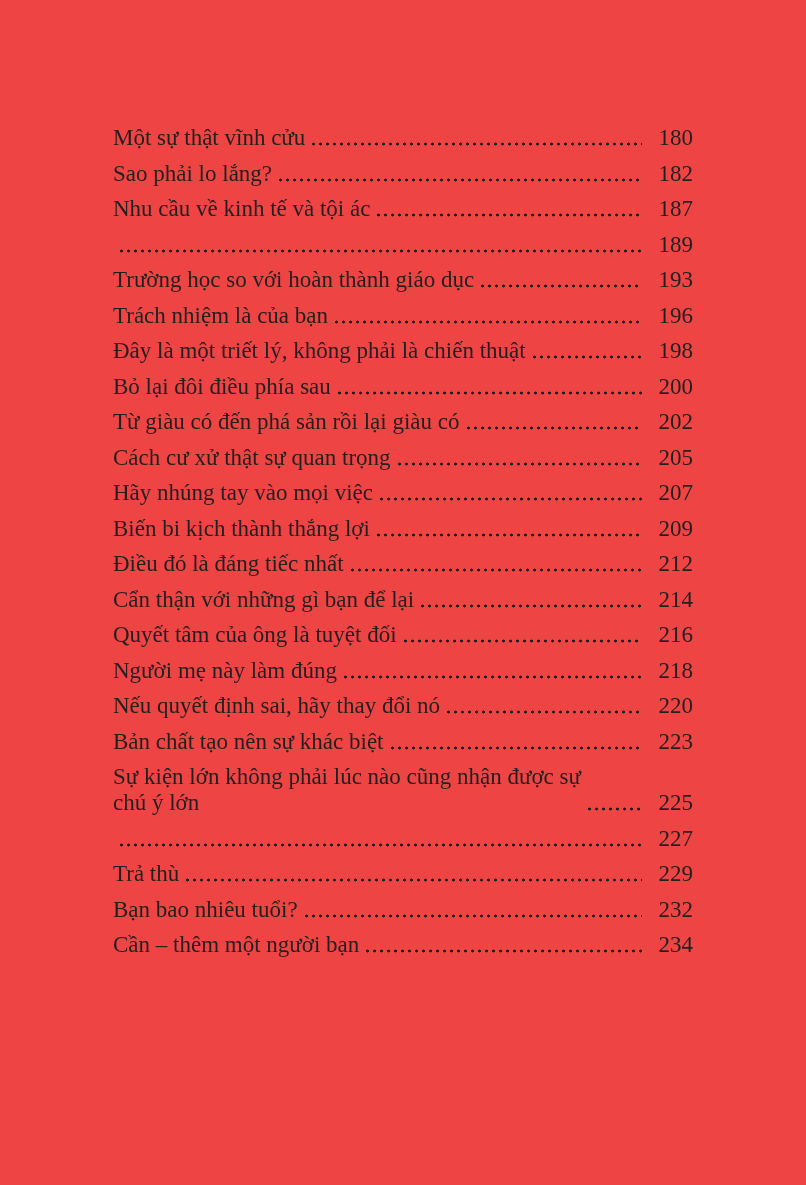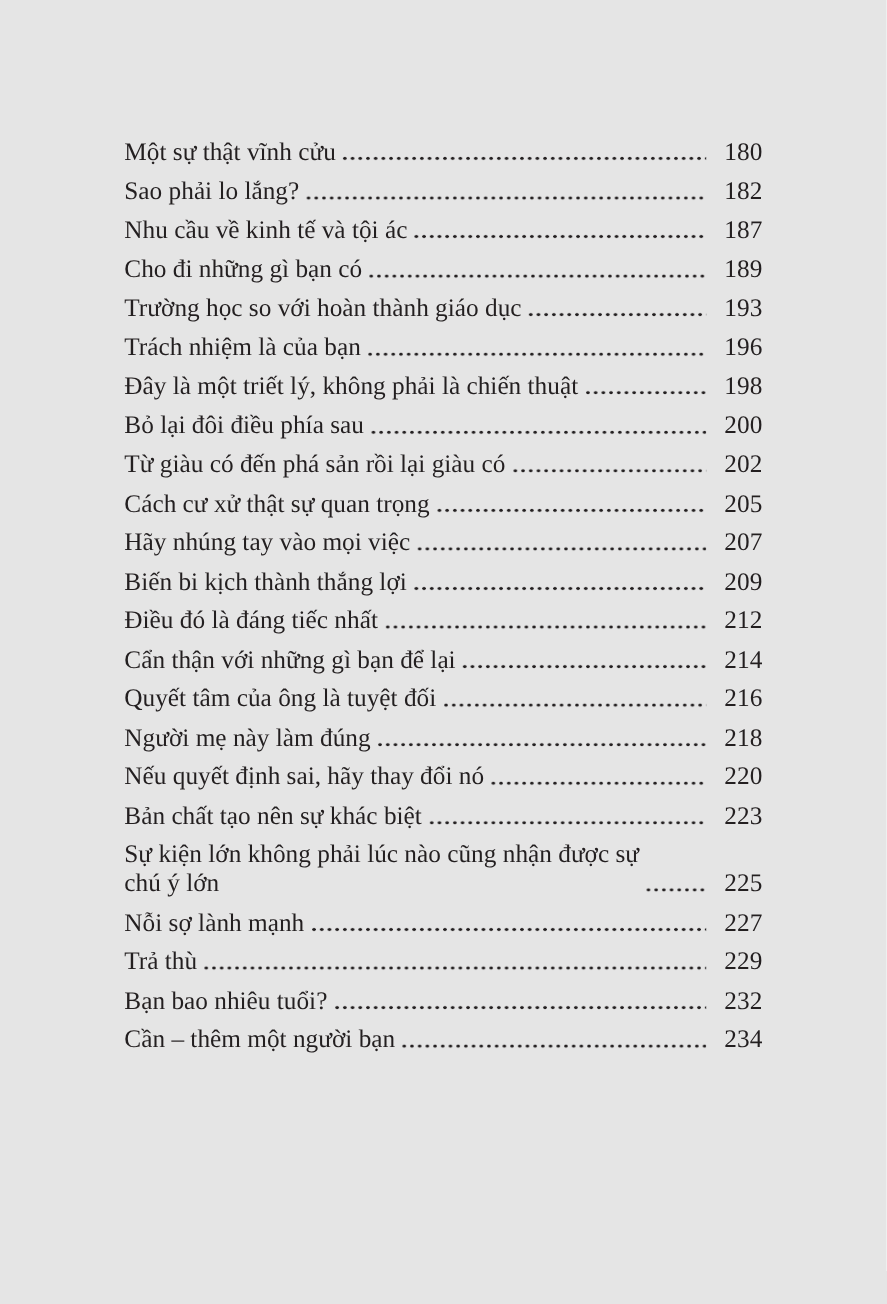--- a/index.html
+++ b/index.html
@@ -9,21 +9,21 @@
   body {
     width: 806px;
     height: 1185px;
     background: #ffffff;
     overflow: hidden;
   }
   .page {
     position: relative;
     width: 806px;
     height: 1185px;
-    background: #e5e5e5;
+    background: #ef4444;
     font-family: "Liberation Serif", "DejaVu Serif", serif;
     color: var(--ink, #231f20);
   }
   .toc-list {
     position: absolute;
     left: 113px;
     top: 125px;
     width: 580px;
   }
   .entry {
@@ -67,21 +67,20 @@
         <span class="t">Sao phải lo lắng?</span>
         <span class="dots"></span>
         <span class="pg">182</span>
       </div>
       <div class="entry">
         <span class="t">Nhu cầu về kinh tế và tội ác</span>
         <span class="dots"></span>
         <span class="pg">187</span>
       </div>
       <div class="entry">
-        <span class="t">Cho đi những gì bạn có</span>
         <span class="dots"></span>
         <span class="pg">189</span>
       </div>
       <div class="entry">
         <span class="t">Trường học so với hoàn thành giáo dục</span>
         <span class="dots"></span>
         <span class="pg">193</span>
       </div>
       <div class="entry">
         <span class="t">Trách nhiệm là của bạn</span>
@@ -148,21 +147,20 @@
         <span class="dots"></span>
         <span class="pg">223</span>
       </div>
       <div class="entry">
         <span class="t">Sự kiện lớn không phải lúc nào cũng nhận được sự
 chú ý lớn</span>
         <span class="dots"></span>
         <span class="pg">225</span>
       </div>
       <div class="entry">
-        <span class="t">Nỗi sợ lành mạnh</span>
         <span class="dots"></span>
         <span class="pg">227</span>
       </div>
       <div class="entry">
         <span class="t">Trả thù</span>
         <span class="dots"></span>
         <span class="pg">229</span>
       </div>
       <div class="entry">
         <span class="t">Bạn bao nhiêu tuổi?</span>

